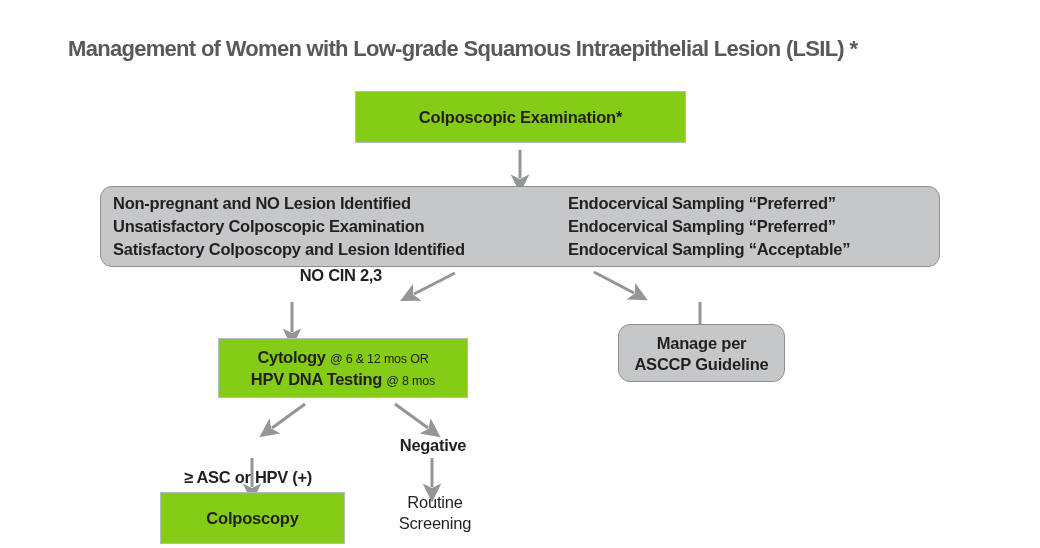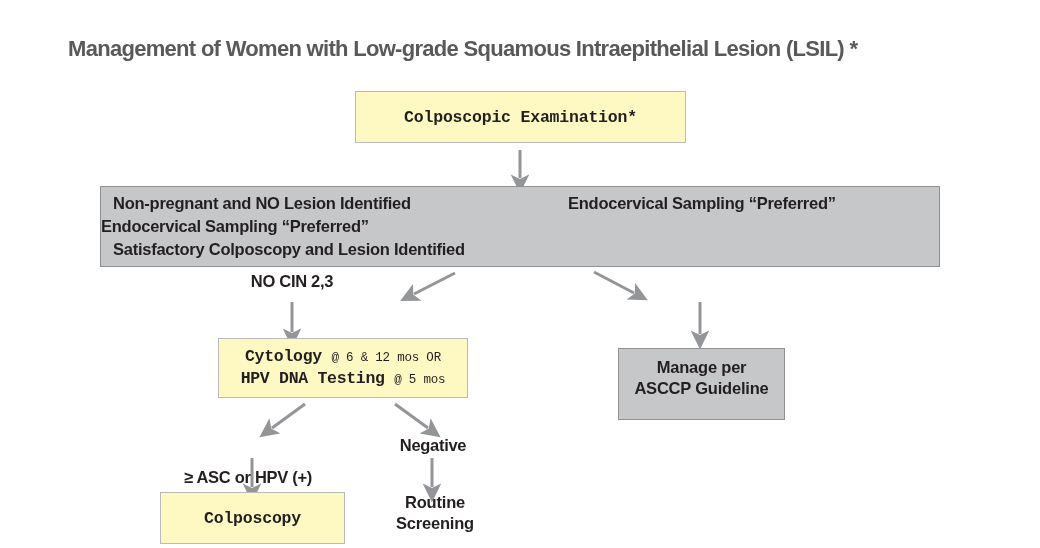--- a/index.html
+++ b/index.html
@@ -39,27 +39,27 @@
   
   .box {
     box-sizing: border-box;
     display: flex;
     align-items: center;
     justify-content: center;
     border: 1px solid #9b9c9e;
     text-align: center;
   }
   .box-light {
-    background: #fef9c3;
+    background: #84cc16;
     border-color: #b9babc;
-    font-family: Liberation Mono, monospace;
   }
   .box-dark {
     background: #c6c7c9;
     border-color: #8f9092;
+    border-radius: 12px;
   }
 
   #box-colposcopic-exam {
     left: 355px; top: 91px;
     width: 331px; height: 52px;
     font-size: 16.5px;
     font-weight: bold;
     letter-spacing: -0.2px;
   }
 
@@ -102,22 +102,22 @@
     text-align: center;
     white-space: nowrap;
   }
   .cyto-note {
     font-size: 12.5px;
     font-weight: normal;
     letter-spacing: -0.2px;
   }
 
   #box-manage-asccp {
-    left: 618px; top: 348px;
-    width: 167px; height: 72px;
+    left: 618px; top: 324px;
+    width: 167px; height: 58px;
     display: block;
     padding-top: 8px;
   }
   .manage-row {
     height: 21px;
     line-height: 21px;
     font-size: 16.5px;
     font-weight: bold;
     letter-spacing: -0.2px;
     text-align: center;
@@ -133,30 +133,30 @@
   }
 
   
   .flow-label {
     font-size: 16.5px;
     font-weight: bold;
     letter-spacing: -0.3px;
     white-space: nowrap;
     text-align: center;
   }
-  #label-no-cin { left: 202px; top: 272px; width: 180px; }
+  #label-no-cin { left: 202px; top: 266px; width: 180px; text-align: right; }
   #label-cin    { left: 620px; top: 278px; width: 160px; }
   #label-asc-hpv { left: 128px; top: 424px; width: 240px; margin-top: 44px; }
   #label-negative { left: 358px; top: 436px; width: 150px; }
 
   #label-routine-screening {
     left: 355px; top: 492px;
     width: 160px;
     font-size: 16.5px;
-    font-weight: bold;
+    font-weight: normal;
     letter-spacing: -0.2px;
     line-height: 21px;
     text-align: center;
   }
   .rs-line { display: block; white-space: nowrap; }
 
   
   .arrow-svg { overflow: visible; }
 </style>
 </head>
@@ -197,39 +197,41 @@
   </div>
 
   <div class="abs box box-dark" id="box-findings">
 
     <div class="findings-row">
       <span class="findings-left">Non-pregnant and NO Lesion Identified</span>
       <span class="findings-right">Endocervical Sampling “Preferred”</span>
     </div>
 
     <div class="findings-row">
+      <span class="findings-left">Unsatisfactory Colposcopic Examination</span>
       <span class="findings-right">Endocervical Sampling “Preferred”</span>
     </div>
 
     <div class="findings-row">
       <span class="findings-left">Satisfactory Colposcopy and Lesion Identified</span>
+      <span class="findings-right">Endocervical Sampling “Acceptable”</span>
     </div>
   </div>
 
   <div class="abs flow-label" id="label-no-cin">NO CIN 2,3</div>
 
 
   <div class="abs box box-light" id="box-cytology">
     <div class="cyto-row">
       <span>Cytology</span>
       <span class="cyto-note">@ 6 &amp; 12 mos OR</span>
     </div>
     <div class="cyto-row">
       <span>HPV DNA Testing</span>
-      <span class="cyto-note">@ 5 mos</span>
+      <span class="cyto-note">@ 8 mos</span>
     </div>
   </div>
 
   <div class="abs box box-dark" id="box-manage-asccp">
     <div class="manage-row">Manage per</div>
     <div class="manage-row">ASCCP Guideline</div>
   </div>
 
   <div class="abs flow-label" id="label-asc-hpv">≥ ASC or HPV (+)</div>
 

